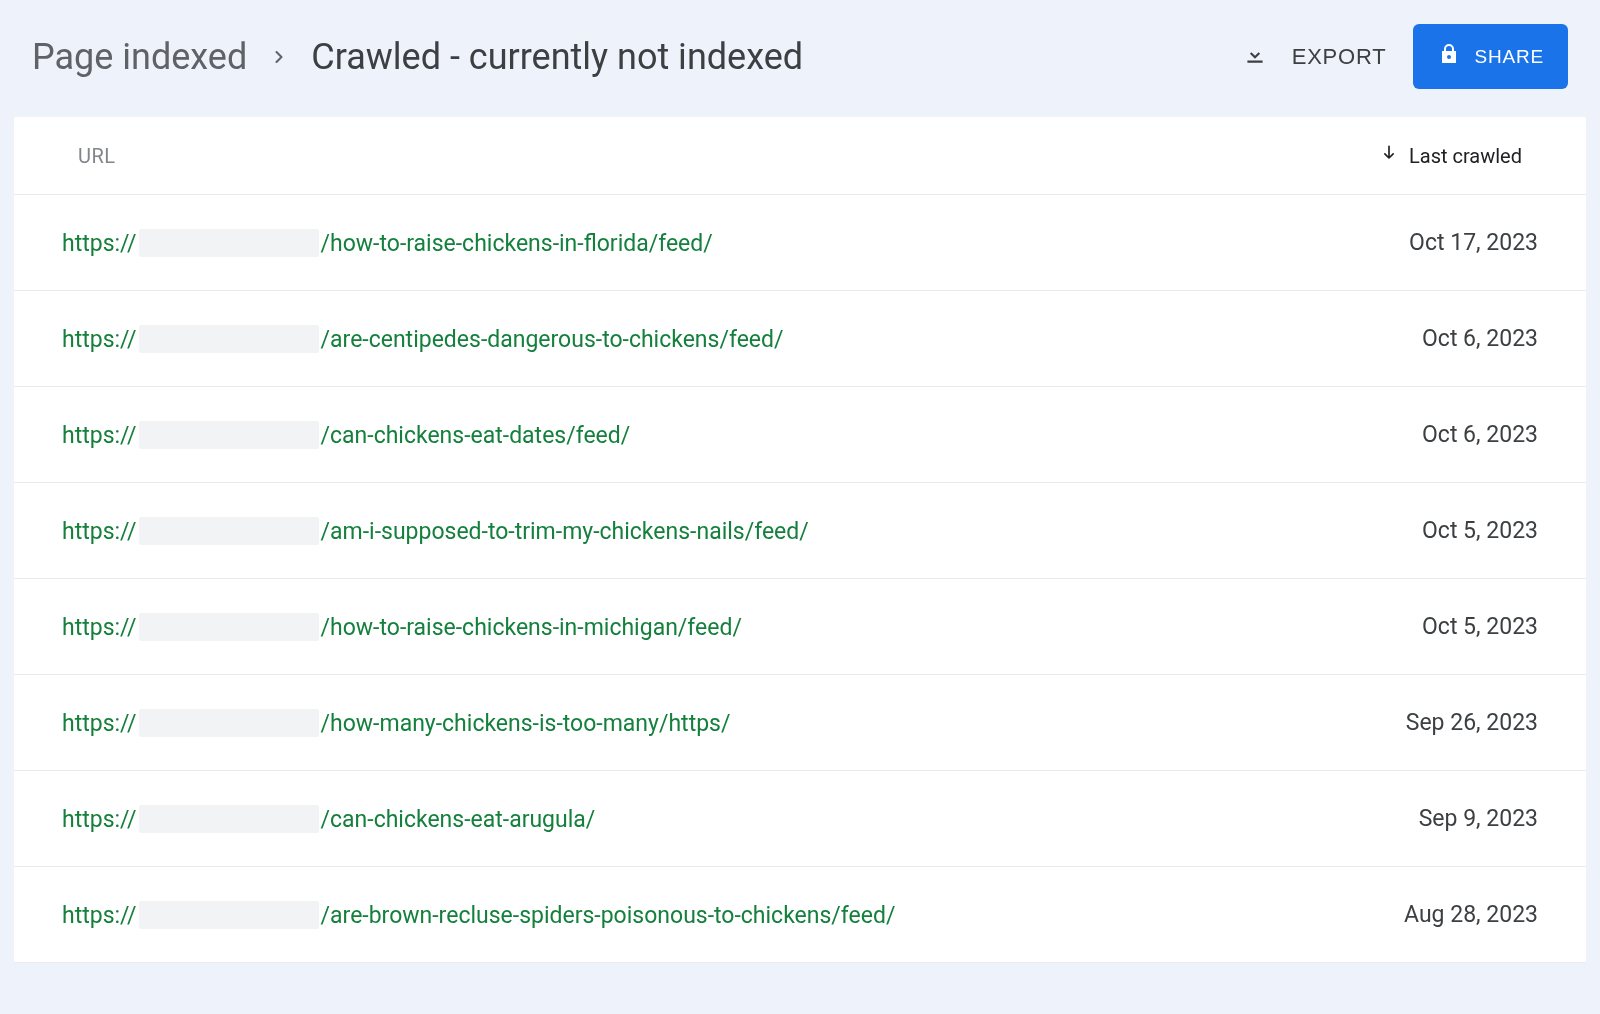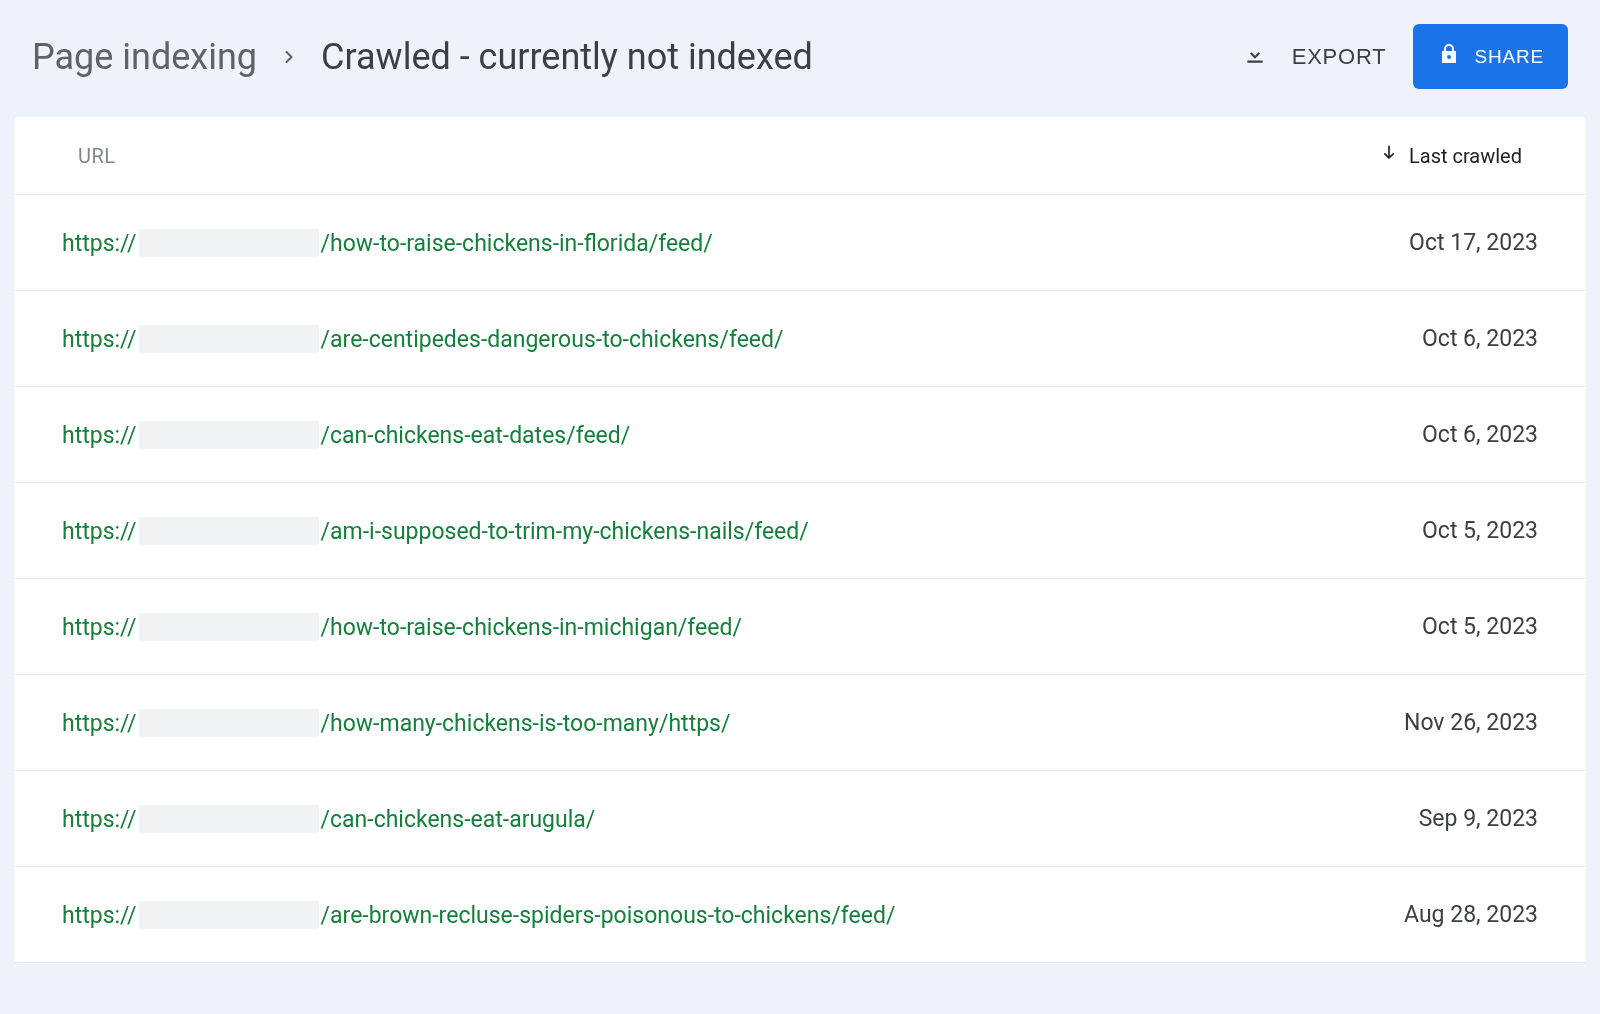--- a/index.html
+++ b/index.html
@@ -126,21 +126,21 @@
     color: #3c4043;
     white-space: nowrap;
     text-align: center;
   }
 </style>
 </head>
 <body>
 
 <div class="header">
   <div class="breadcrumb">
-    <span class="breadcrumb-parent">Page indexing</span>
+    <span class="breadcrumb-parent">Page indexed</span>
     <span class="chevron">
       <svg width="20" height="28" viewBox="0 0 24 24" fill="none">
           <path d="M9 6l6 6-6 6" stroke="#5f6368" stroke-width="2.5" stroke-linecap="round" stroke-linejoin="round"></path>
         </svg>
     </span>
     <span class="breadcrumb-current">Crawled - currently not indexed</span>
   </div>
   <div class="actions">
     <button class="export-btn">
       <span>
@@ -213,21 +213,21 @@
           <span>/how-to-raise-chickens-in-michigan/feed/</span>
         </div>
         <div class="date-cell">Oct 5, 2023</div>
       </div>
       <div class="row">
         <div class="url-cell">
           <span>https://</span>
           <span class="redact"></span>
           <span>/how-many-chickens-is-too-many/https/</span>
         </div>
-        <div class="date-cell">Nov 26, 2023</div>
+        <div class="date-cell">Sep 26, 2023</div>
       </div>
       <div class="row">
         <div class="url-cell">
           <span>https://</span>
           <span class="redact"></span>
           <span>/can-chickens-eat-arugula/</span>
         </div>
         <div class="date-cell">Sep 9, 2023</div>
       </div>
       <div class="row">

